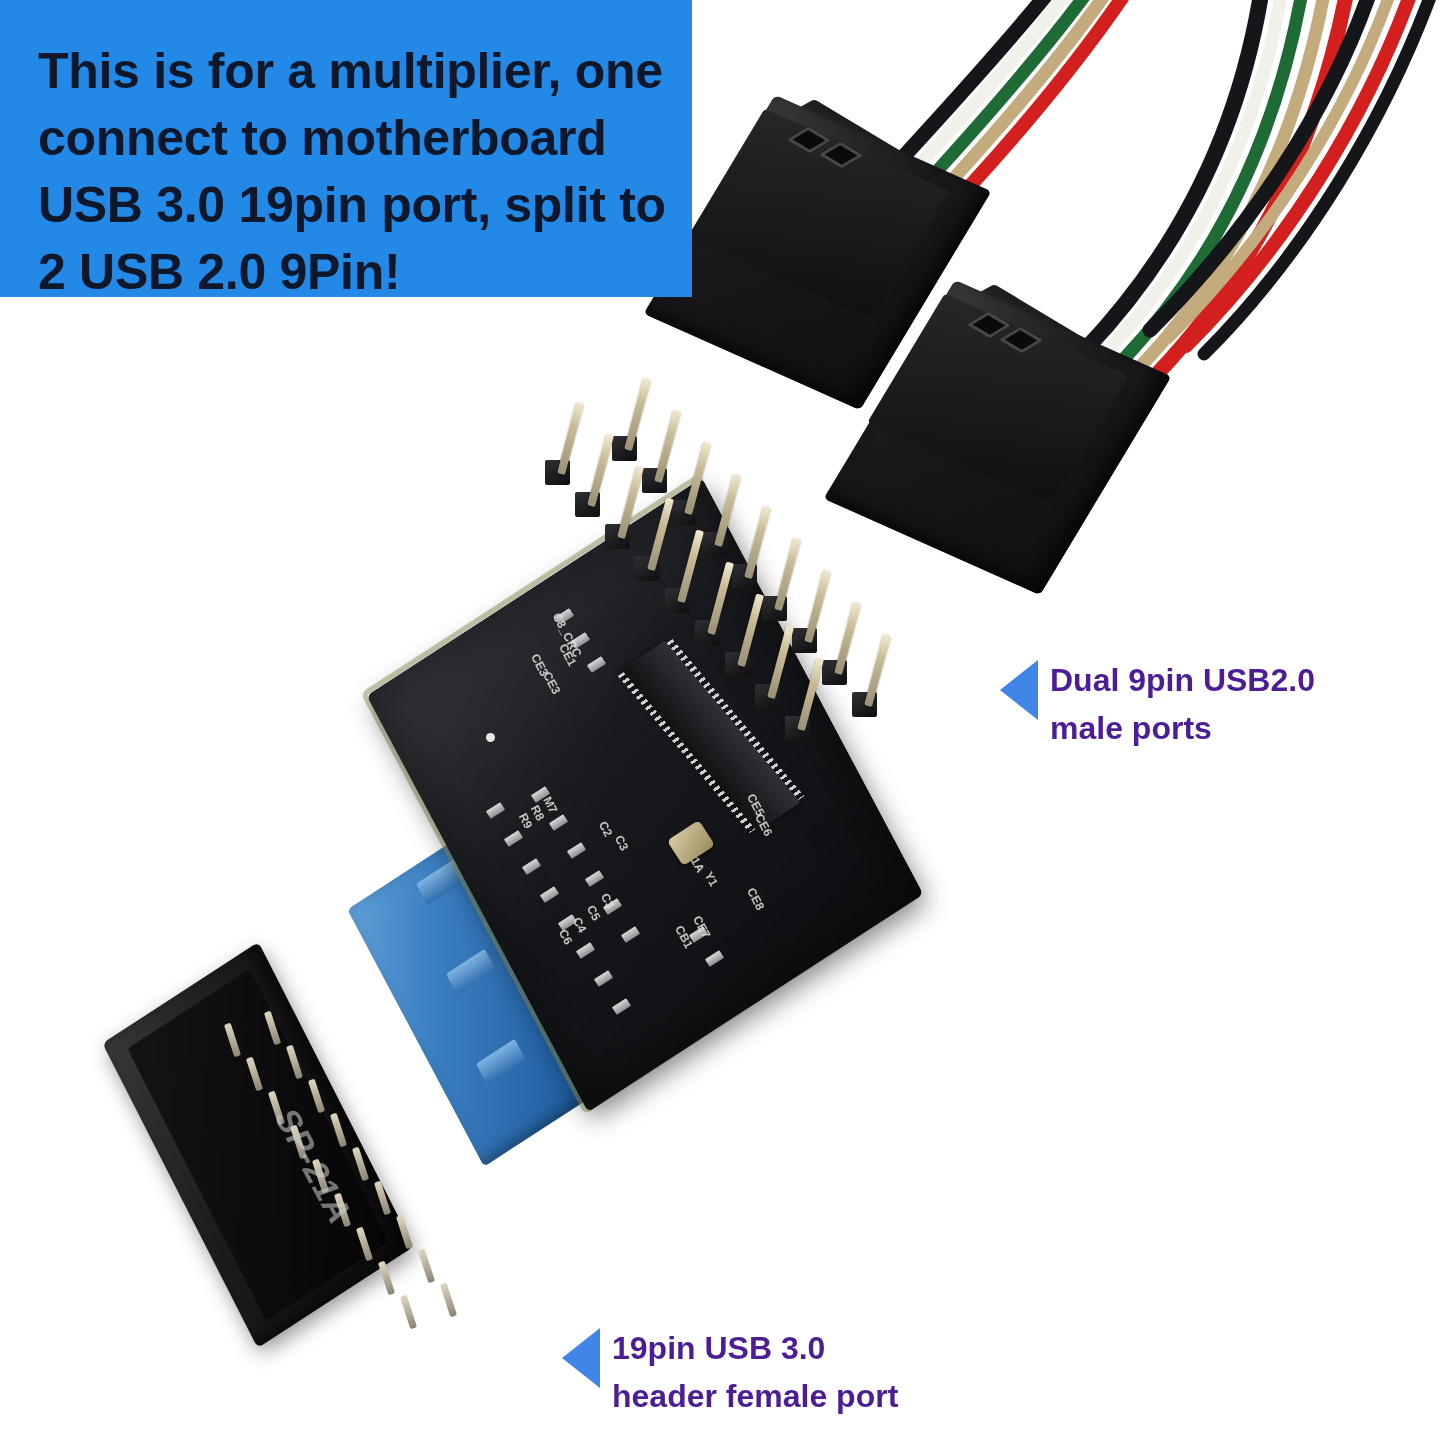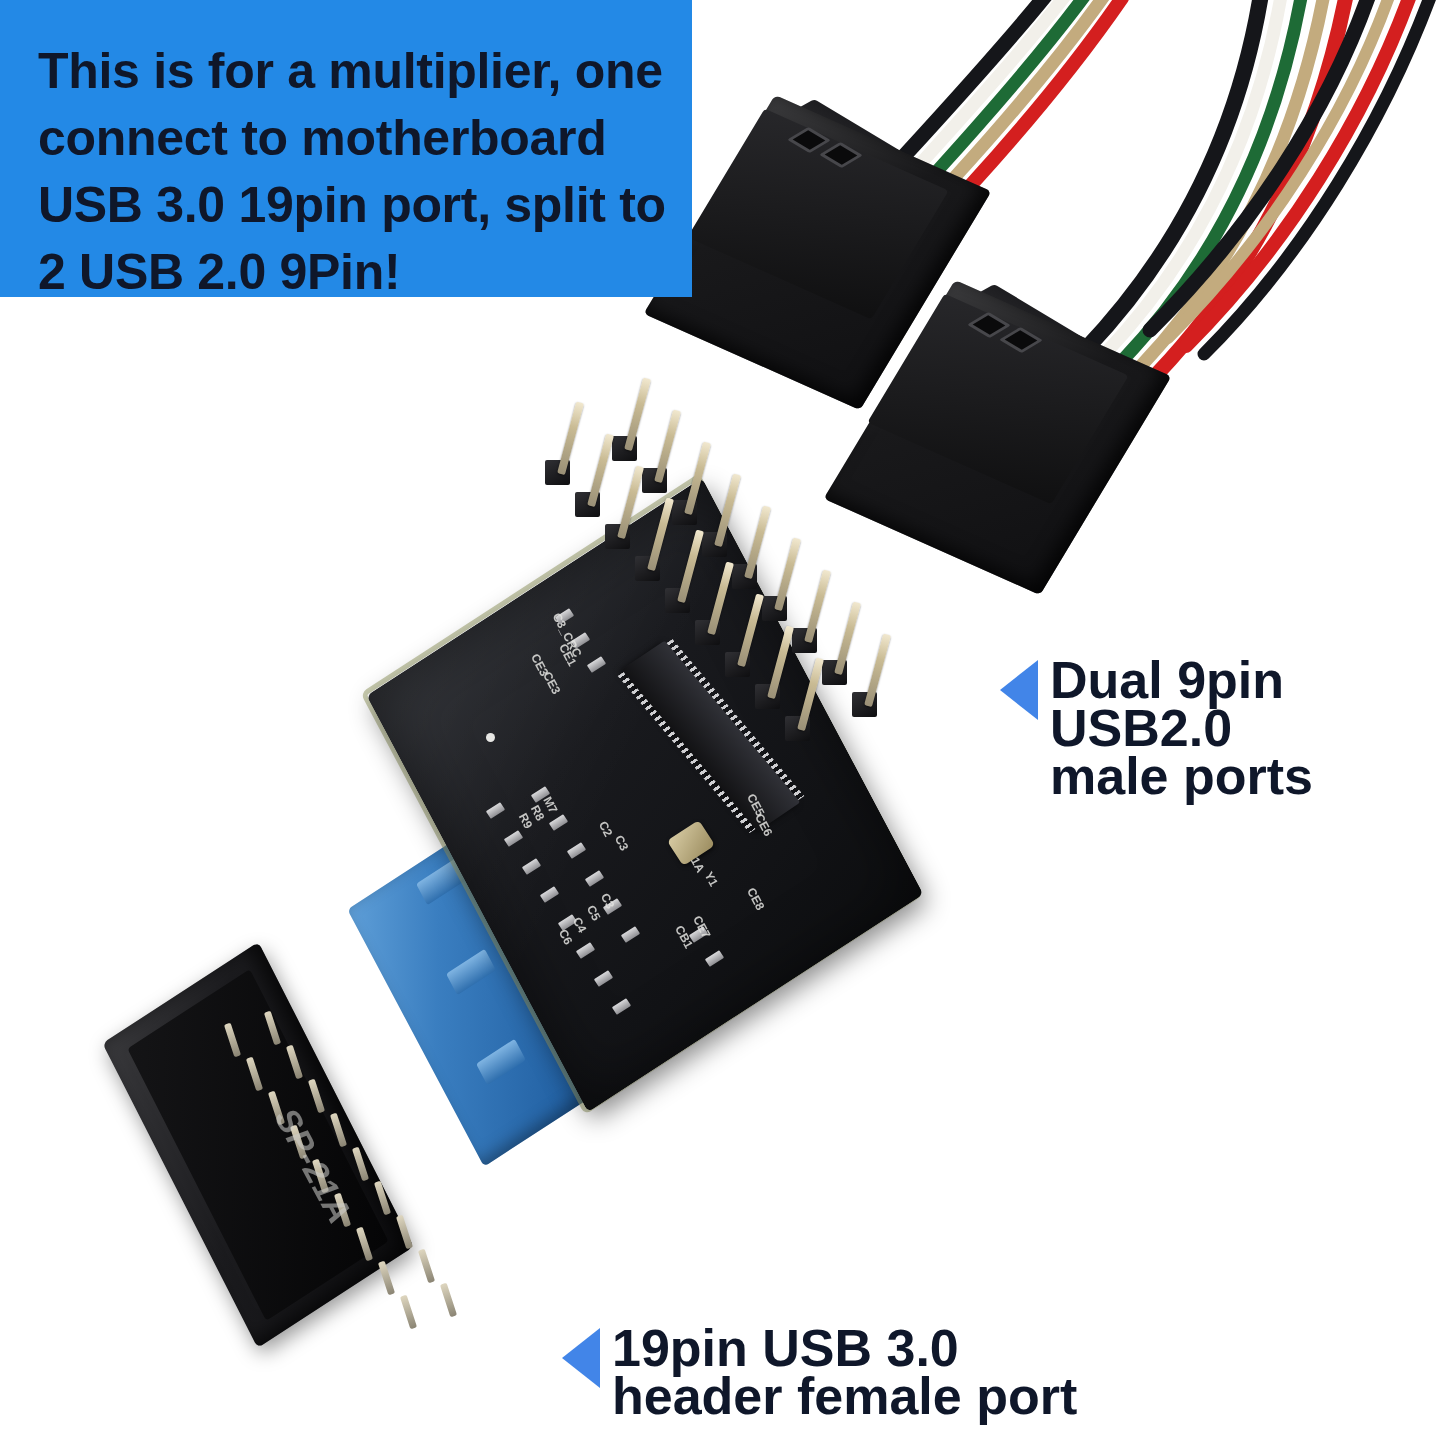--- a/index.html
+++ b/index.html
@@ -26,21 +26,21 @@
 
   
   .callout { position:absolute; display:flex; align-items:flex-start; }
   .tri-left {
     width:0; height:0; flex:0 0 auto;
     border-top:30px solid transparent;
     border-bottom:30px solid transparent;
     border-right:38px solid #4285e8;
   }
   .callout-text {
-    color:#0f172a; font-weight:bold; font-size:52px; line-height:48px;
+    color:#4c1d95; font-weight:bold; font-size:32px; line-height:48px;
     white-space:pre-line; margin-left:12px; margin-top:-4px;
   }
   #callout-dual { left:1000px; top:660px; }
   #callout-19pin { left:562px; top:1328px; }
 
   
   .obj { position:absolute; }
 
   
   #conn-a { left:700px; top:125px; width:290px; height:330px; }

